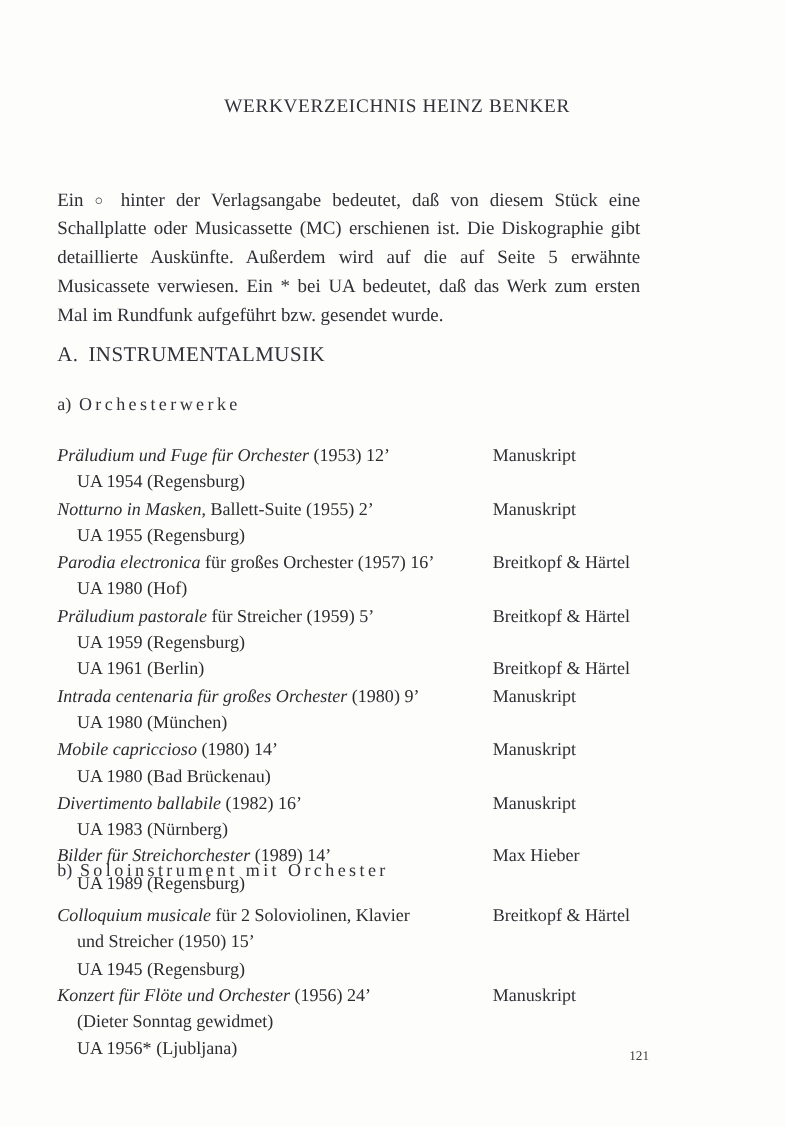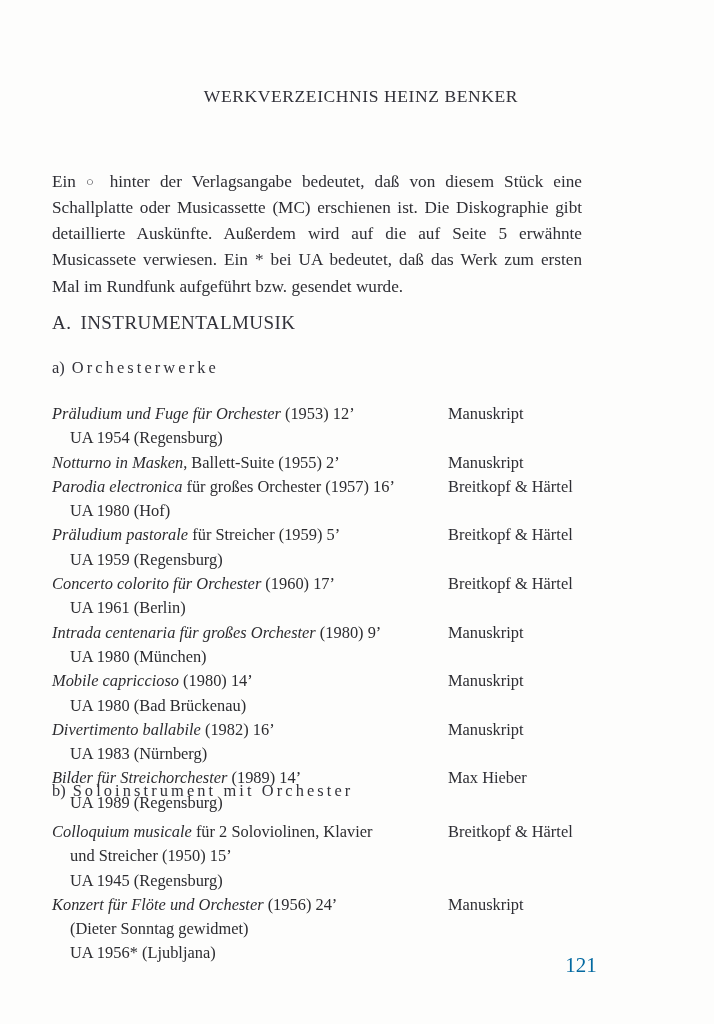--- a/index.html
+++ b/index.html
@@ -99,22 +99,22 @@
     line-height: 24.3px;
     white-space: nowrap;
     color: #2e2e34;
   }
   .page-number {
     position: absolute;
     left: 0;
     top: 953px;
     width: 722px;
     text-align: center;
-    font-size: 21px;
-    color: #0369a1;
+    font-size: 12px;
+    color: #404040;
   }
   .page-number-inner {
     display: inline-block;
     margin-left: 440px;
   }
 </style>
 </head>
 <body>
 
 <div class="page">
@@ -135,40 +135,40 @@
       <div class="work">
         <div class="work-main">
           <div class="title-line"><span class="work-title">Präludium und Fuge für Orchester</span><span class="work-rest"> (1953) 12’</span></div>
           <div class="ua-line">UA 1954 (Regensburg)</div>
         </div>
         <div class="publisher">Manuskript</div>
       </div>
       <div class="work">
         <div class="work-main">
           <div class="title-line"><span class="work-title">Notturno in Masken</span><span class="work-rest">, Ballett-Suite (1955) 2’</span></div>
+          <div class="ua-line">UA 1955 (Regensburg)</div>
         </div>
         <div class="publisher">Manuskript</div>
       </div>
       <div class="work">
         <div class="work-main">
           <div class="title-line"><span class="work-title">Parodia electronica</span><span class="work-rest"> für großes Orchester (1957) 16’</span></div>
           <div class="ua-line">UA 1980 (Hof)</div>
         </div>
         <div class="publisher">Breitkopf &amp; Härtel</div>
       </div>
       <div class="work">
         <div class="work-main">
           <div class="title-line"><span class="work-title">Präludium pastorale</span><span class="work-rest"> für Streicher (1959) 5’</span></div>
           <div class="ua-line">UA 1959 (Regensburg)</div>
         </div>
         <div class="publisher">Breitkopf &amp; Härtel</div>
       </div>
       <div class="work">
         <div class="work-main">
-          <div class="title-line"><span class="work-title">Concerto colorito für Orchester</span><span class="work-rest"> (1960) 17’</span></div>
           <div class="ua-line">UA 1961 (Berlin)</div>
         </div>
         <div class="publisher">Breitkopf &amp; Härtel</div>
       </div>
       <div class="work">
         <div class="work-main">
           <div class="title-line"><span class="work-title">Intrada centenaria für großes Orchester</span><span class="work-rest"> (1980) 9’</span></div>
           <div class="ua-line">UA 1980 (München)</div>
         </div>
         <div class="publisher">Manuskript</div>

